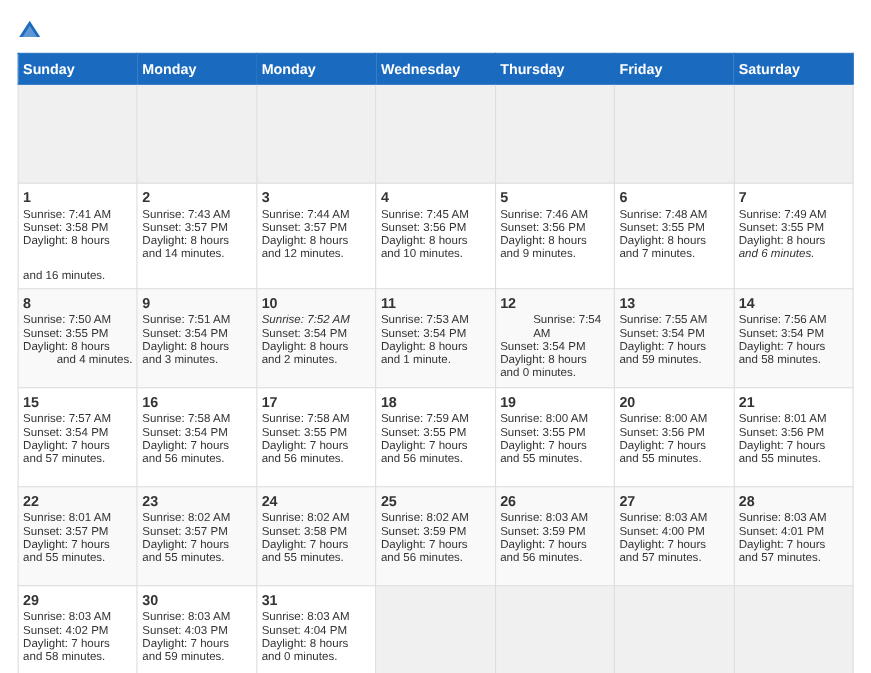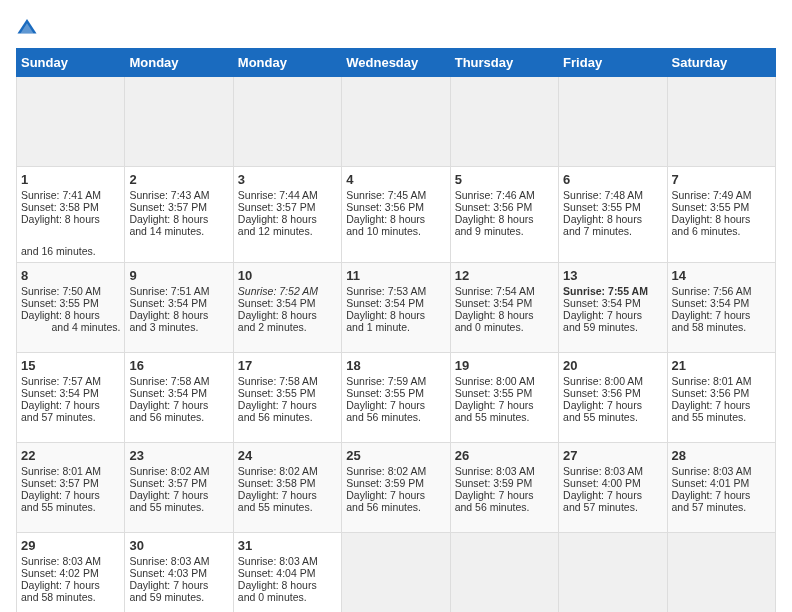--- a/index.html
+++ b/index.html
@@ -167,21 +167,21 @@
           <span style="display: block;">Sunrise: 7:48 AM</span>
           <span style="display: block;">Sunset: 3:55 PM</span>
           <span style="display: block;">Daylight: 8 hours</span>
           <span style="display: block;">and 7 minutes.</span>
         </td>
         <td>
           <span class="day-num">7</span>
           <span style="display: block;">Sunrise: 7:49 AM</span>
           <span style="display: block;">Sunset: 3:55 PM</span>
           <span style="display: block;">Daylight: 8 hours</span>
-          <span style="display: block;">and 6 minutes.</span>
+          <span style="display: block; font-style: italic;">and 6 minutes.</span>
         </td>
       </tr>
       <tr>
         <td>
           <span class="day-num">8</span>
           <span style="display: block;">Sunrise: 7:50 AM</span>
           <span style="display: block;">Sunset: 3:55 PM</span>
           <span style="display: block;">Daylight: 8 hours</span>
           <span style="display: block; text-align: right;">and 4 minutes.</span>
         </td>
@@ -201,28 +201,28 @@
         </td>
         <td>
           <span class="day-num">11</span>
           <span style="display: block;">Sunrise: 7:53 AM</span>
           <span style="display: block;">Sunset: 3:54 PM</span>
           <span style="display: block;">Daylight: 8 hours</span>
           <span style="display: block;">and 1 minute.</span>
         </td>
         <td>
           <span class="day-num">12</span>
-          <span style="display: block;">Sunrise: 7:54 AM</span>
+          <span style="display: block; margin-left: 30px;">Sunrise: 7:54 AM</span>
           <span style="display: block;">Sunset: 3:54 PM</span>
           <span style="display: block;">Daylight: 8 hours</span>
           <span style="display: block;">and 0 minutes.</span>
         </td>
         <td>
           <span class="day-num">13</span>
-          <span style="display: block; font-weight: bold;">Sunrise: 7:55 AM</span>
+          <span style="display: block;">Sunrise: 7:55 AM</span>
           <span style="display: block;">Sunset: 3:54 PM</span>
           <span style="display: block;">Daylight: 7 hours</span>
           <span style="display: block;">and 59 minutes.</span>
         </td>
         <td>
           <span class="day-num">14</span>
           <span style="display: block;">Sunrise: 7:56 AM</span>
           <span style="display: block;">Sunset: 3:54 PM</span>
           <span style="display: block;">Daylight: 7 hours</span>
           <span style="display: block;">and 58 minutes.</span>

